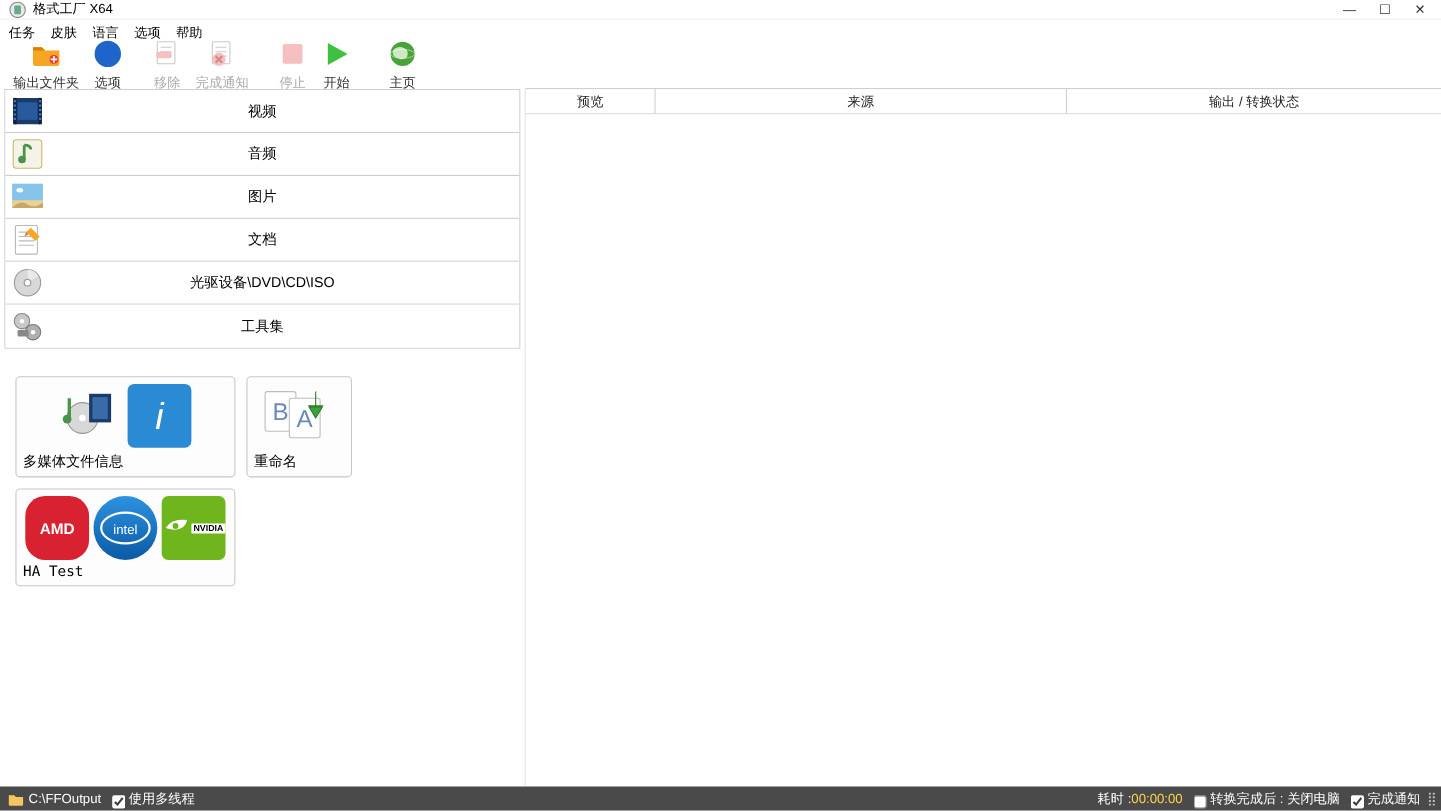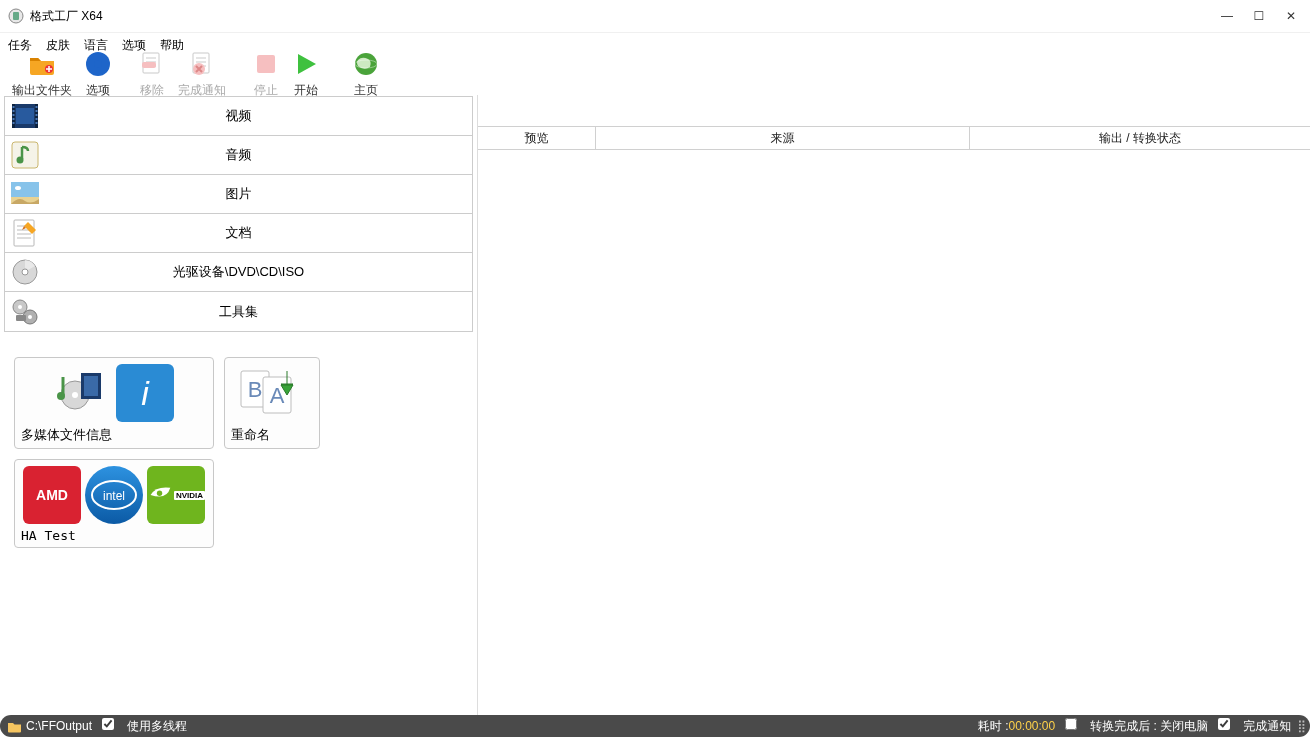--- a/index.html
+++ b/index.html
@@ -1,40 +1,40 @@
 <!DOCTYPE html>
 <html><head>
 <meta charset="utf-8">
 <style>
 * { margin: 0; padding: 0; box-sizing: border-box; font-family: "Microsoft YaHei", "SimSun", sans-serif; }
 html, body { width: 100%; height: 100%; overflow: hidden; }
 body { display: flex; flex-direction: column; background: #fff; font-size: 12px; color: #000; }
 
 
-.titlebar { height: 33px; display: flex; align-items: center; padding: 0 8px; background: #fff; border-bottom: 1px solid #f0f0f0; }
+.titlebar { height: 18px; display: flex; align-items: center; padding: 0 8px; background: #fff; border-bottom: 1px solid #f0f0f0; }
 .titlebar .app-icon { width: 16px; height: 16px; margin-right: 6px; display:inline-flex; align-items:center; justify-content:center;}
 .titlebar .title { font-size: 12px; color: #000; }
 .titlebar .win-controls { margin-left: auto; display: flex; gap: 18px; padding-right: 4px; }
 .titlebar .win-controls span { width: 14px; text-align: center; color: #333; font-size: 12px; cursor: default; }
 
 
 .menubar { height: 24px; display: flex; align-items: center; padding: 0 8px; gap: 14px; }
 .menubar span { font-size: 12px; color: #000; cursor: default; }
 
 
 .toolbar { height: 38px; display: flex; align-items: center; padding: 2px 8px 6px 8px; gap: 4px; }
 .tbtn { display: flex; align-items: center; gap: 4px; padding: 2px 4px; font-size: 12px; color: #333; flex-direction: column; }
 .tbtn.disabled { color: #aaa; }
 .ticon { width: 28px; height: 28px; display: inline-flex; align-items: center; justify-content: center; }
 .tsep { width: 10px; }
 
 
 .main { flex: 1; display: flex; min-height: 0; }
 .leftpanel { width: 478px; display: flex; flex-direction: column; border-right: 1px solid #ddd; }
-.rightpanel { flex: 1; display: flex; flex-direction: column; background: #fff; margin-top: 31px; }
+.rightpanel { flex: 1; display: flex; flex-direction: column; background: #fff; }
 
 
 .catlist { border: 1px solid #ccc; margin: 1px 4px 15px 4px; }
 .catrow { height: 39px; display: flex; align-items: center; border-bottom: 1px solid #ccc; background: #fff; cursor: default; }
 .catrow:last-child { border-bottom: none; }
 .catrow .cicon { width: 32px; height: 32px; margin: 0 4px; display:flex; align-items:center; justify-content:center; }
 .catrow .clabel { flex: 1; text-align: center; font-size: 13px; padding-right: 40px; }
 
 
 .toolgrid { padding: 10px 14px; display: flex; flex-wrap: wrap; gap: 10px; align-content: flex-start; }
@@ -42,24 +42,24 @@
 .toolcard .imgs { display: flex; gap: 4px; justify-content: center; margin-bottom: 4px; }
 .toolcard .caption { font-size: 13px; text-align: left; font-family: "SimSun","NSimSun",monospace;}
 .imgbox { width: 58px; height: 58px; border-radius: 4px; display: flex; align-items: center; justify-content: center; }
 
 
 .tablehead { height: 24px; display: flex; border-bottom: 1px solid #d0d0d0; background: #fff; }
 .tablehead div { display: flex; align-items: center; justify-content: center; border-right: 1px solid #d0d0d0; font-size: 12px; color: #222; border-top:1px solid #d0d0d0;}
 .tablebody { flex: 1; background: #fff; }
 
 
-.statusbar { height: 22px; background: #4a4a4a; color: #fff; display: flex; align-items: center; padding: 0 6px; font-size: 12px; border-radius: 11px; }
+.statusbar { height: 22px; background: #4a4a4a; color: #fff; display: flex; align-items: center; padding: 0 6px; font-size: 12px; }
 .statusbar .sicon { width: 16px; height: 16px; margin-right: 4px; display:inline-flex; align-items:center; justify-content:center;}
 .statusbar .path { color: #fff; }
-.statusbar .chk { margin-left: 10px; display: flex; align-items: flex-start; gap: 13px; }
+.statusbar .chk { margin-left: 10px; display: flex; align-items: flex-end; gap: 3px; }
 .statusbar input[type=checkbox] { width: 12px; height: 12px; accent-color: #fff; }
 .statusbar .spacer { flex: 1; }
 .statusbar .grip { margin-left: 6px; color:#bbb; letter-spacing:-2px;}
 
 
 svg { display: block; }
 </style>
 </head>
 <body>
 
@@ -286,21 +286,21 @@
               <path d="M50 6 v18 l6 -5 h-12 l6 5" fill="#39a439" stroke="#2a7a2a"></path>
               <path d="M44 20 h12 l-6 10 Z" fill="#39a439" stroke="#2a7a2a"></path>
             </svg>
           </div>
         </div>
         <div class="caption">重命名</div>
       </div>
 
       <div class="toolcard" style="width:200px">
         <div class="imgs">
-          <div class="imgbox" style="background:#d92231;border-radius:6px">
+          <div class="imgbox" style="background:#d92231;border-radius:18px">
             <span style="font-family:Arial;font-weight:bold;color:#fff;font-size:14px">AMD</span>
           </div>
           <div class="imgbox" style="background:linear-gradient(#2d92e0,#0b5aa5);border-radius:50%">
             <svg width="52" height="52" viewBox="0 0 52 52">
                 <ellipse cx="26" cy="26" rx="22" ry="14" fill="none" stroke="#fff" stroke-width="2"></ellipse>
                 <text x="26" y="31" font-family="Arial" font-size="12" fill="#fff" text-anchor="middle">intel</text>
               </svg>
           </div>
           <div class="imgbox" style="background:#6fb51e;border-radius:6px;">
             <svg width="30" height="24" viewBox="0 0 30 24">

